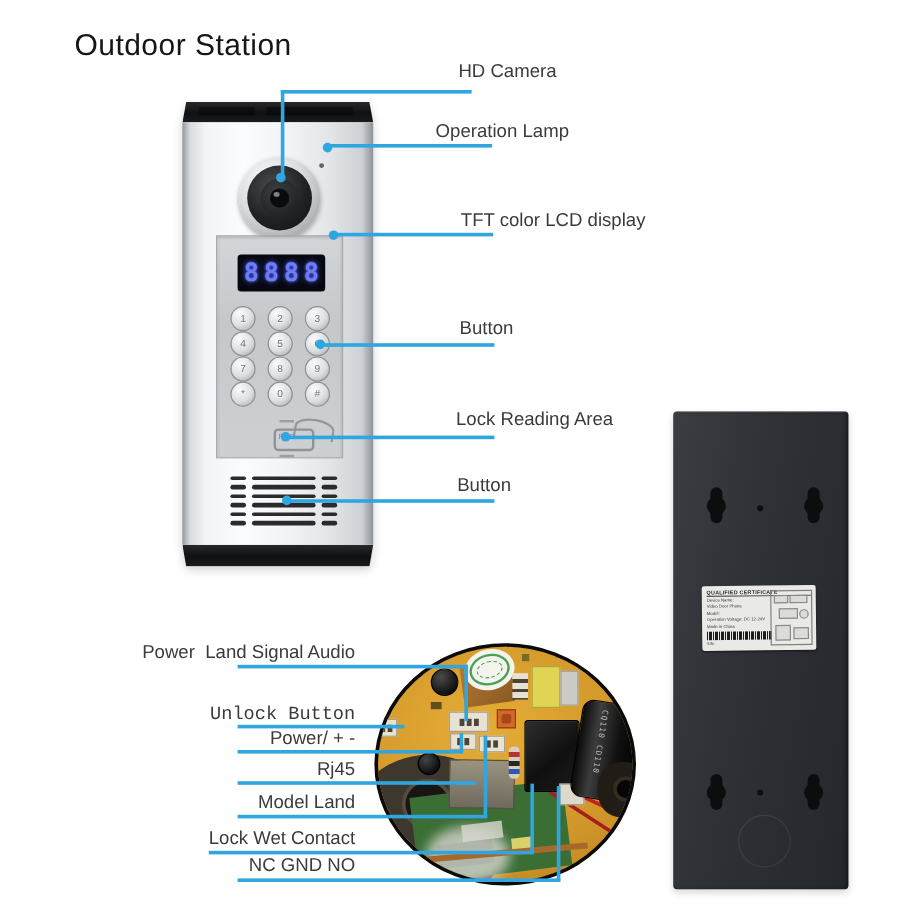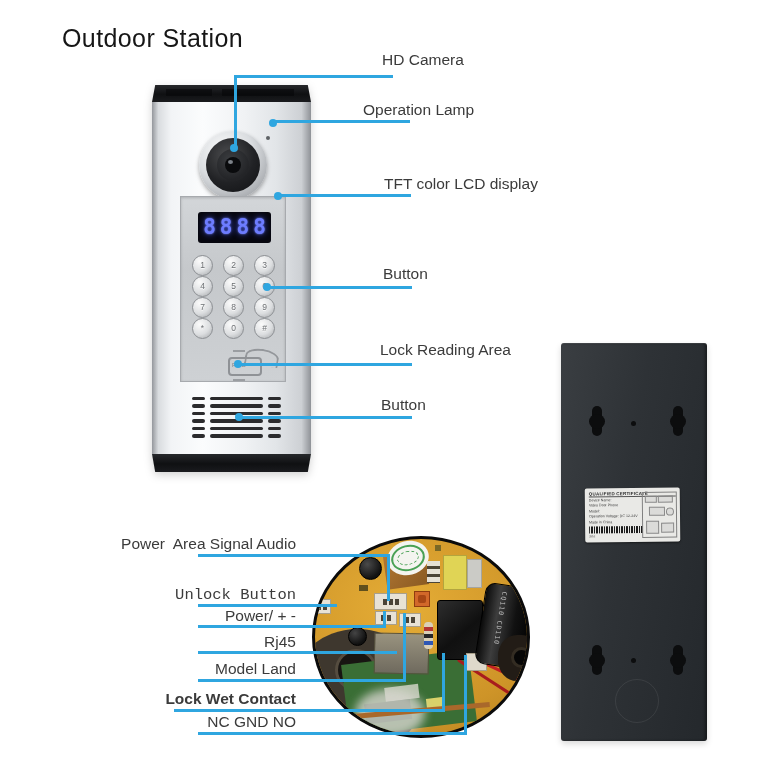--- a/index.html
+++ b/index.html
@@ -316,21 +316,21 @@
   <div class="c-h" style="left:198px;top:732px;width:269px;"></div>
   <div class="c-v" style="left:464px;top:655px;height:79px;"></div>
 
   <div class="lbl" style="left:382px;top:51px;">HD Camera</div>
   <div class="lbl" style="left:363px;top:101px;">Operation Lamp</div>
   <div class="lbl" style="left:384px;top:175px;">TFT color LCD display</div>
   <div class="lbl" style="left:383px;top:265px;">Button</div>
   <div class="lbl" style="left:380px;top:341px;">Lock Reading Area</div>
   <div class="lbl" style="left:381px;top:396px;">Button</div>
 
-  <div class="lblr" style="top:535px;">Power  Area Signal Audio</div>
+  <div class="lblr" style="top:535px;">Power  Land Signal Audio</div>
   <div class="lblr" style="top:586px;font-family:Liberation Mono, monospace;">Unlock Button</div>
   <div class="lblr" style="top:607px;">Power/ + -</div>
   <div class="lblr" style="top:633px;">Rj45</div>
   <div class="lblr" style="top:660px;">Model Land</div>
-  <div class="lblr" style="top:690px;font-weight:bold;">Lock Wet Contact</div>
+  <div class="lblr" style="top:690px;">Lock Wet Contact</div>
   <div class="lblr" style="top:713px;">NC GND NO</div>
 
 </div>
 
 </body></html>

